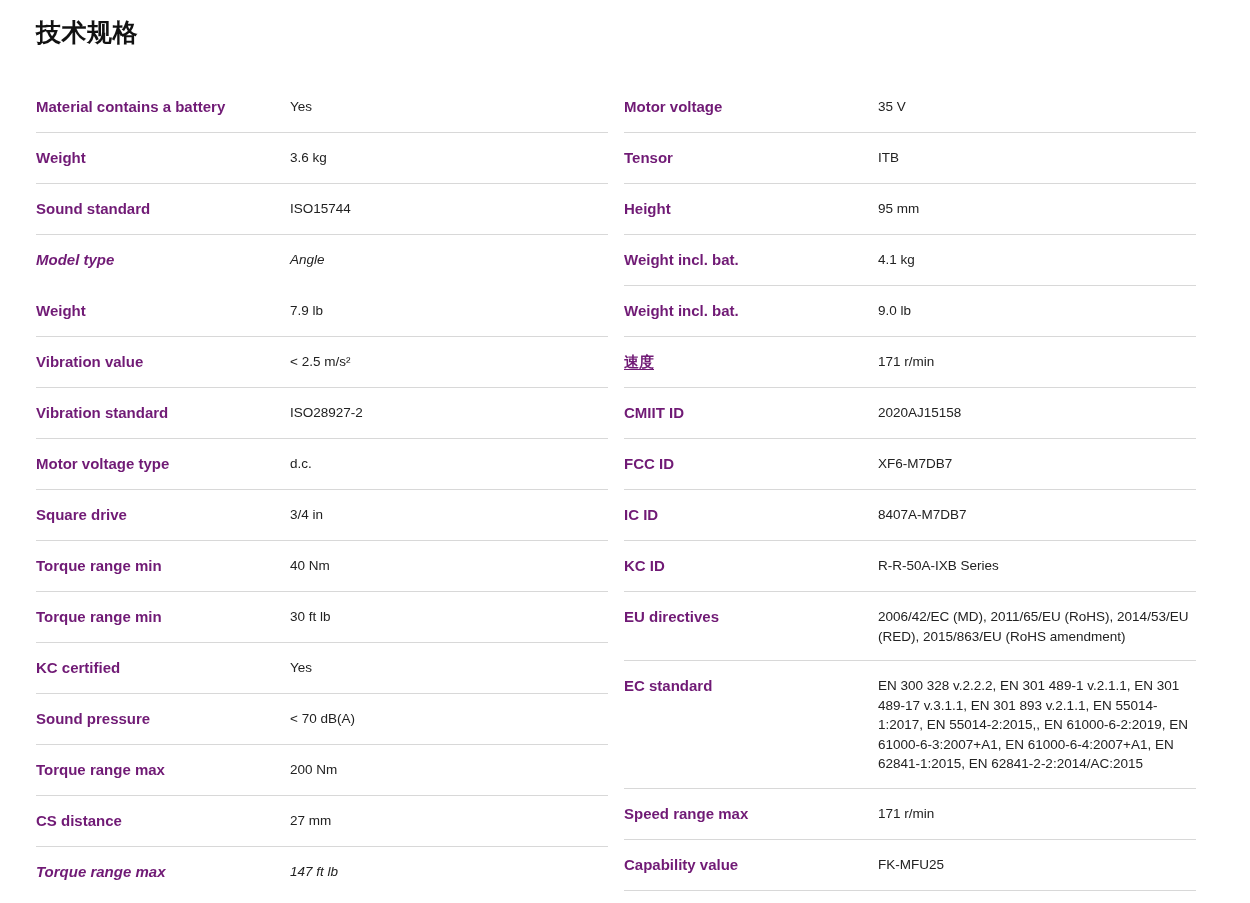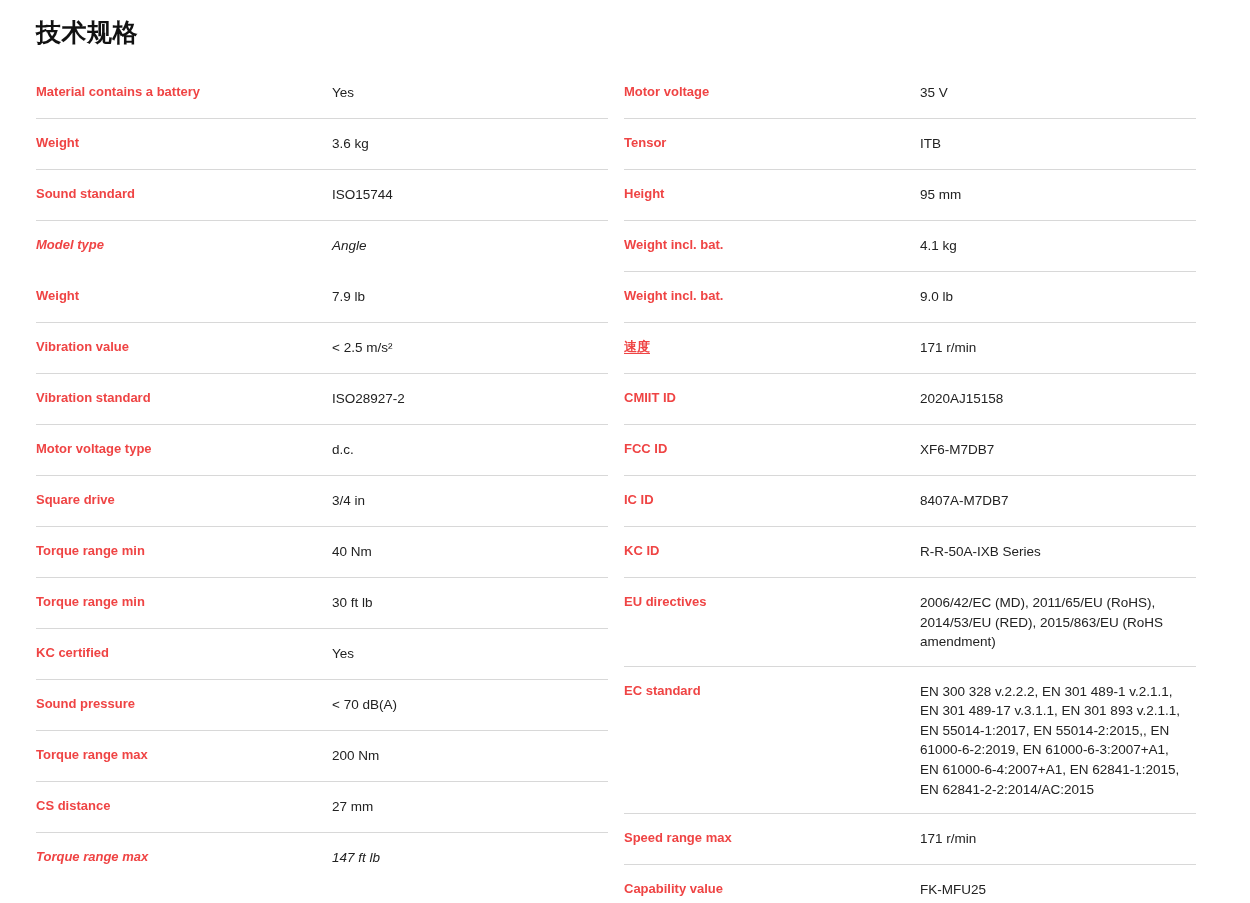--- a/index.html
+++ b/index.html
@@ -14,21 +14,21 @@
     overflow: hidden;
   }
   .page {
     width: 1250px;
     padding: 0 36px;
   }
   .page-title {
     font-size: 25px;
     font-weight: bold;
     letter-spacing: 0.5px;
-    margin: 16px 0 19px 0;
+    margin: 16px 0 33px 0;
     color: #111111;
   }
   .spec-columns {
     display: flex;
     flex-direction: row;
     align-items: flex-start;
     gap: 0;
   }
   .spec-col {
     width: 572px;
@@ -45,37 +45,36 @@
     padding: 15px 0 14px 0;
     min-height: 51px;
   }
   .spec-row.no-border {
     border-bottom: none;
     font-style: italic;
   }
   .spec-label {
     width: 254px;
     flex: 0 0 254px;
-    font-size: 13px;
+    font-size: 15px;
     font-weight: bold;
-    color: #ef4444;
+    color: #701a75;
     line-height: 1.35;
   }
   .spec-label.underlined {
     text-decoration: underline;
     text-underline-offset: 2px;
   }
   .spec-value {
     flex: 1 1 auto;
     font-size: 13.5px;
     font-weight: normal;
     color: #222222;
     line-height: 1.45;
     padding-right: 6px;
-    margin-left: 42px;
   }
 </style>
 </head>
 <body>
 
 <div class="page">
   <h1 class="page-title">技术规格</h1>
   <div class="spec-columns">
     <div class="spec-col left">
       <div class="spec-row">

